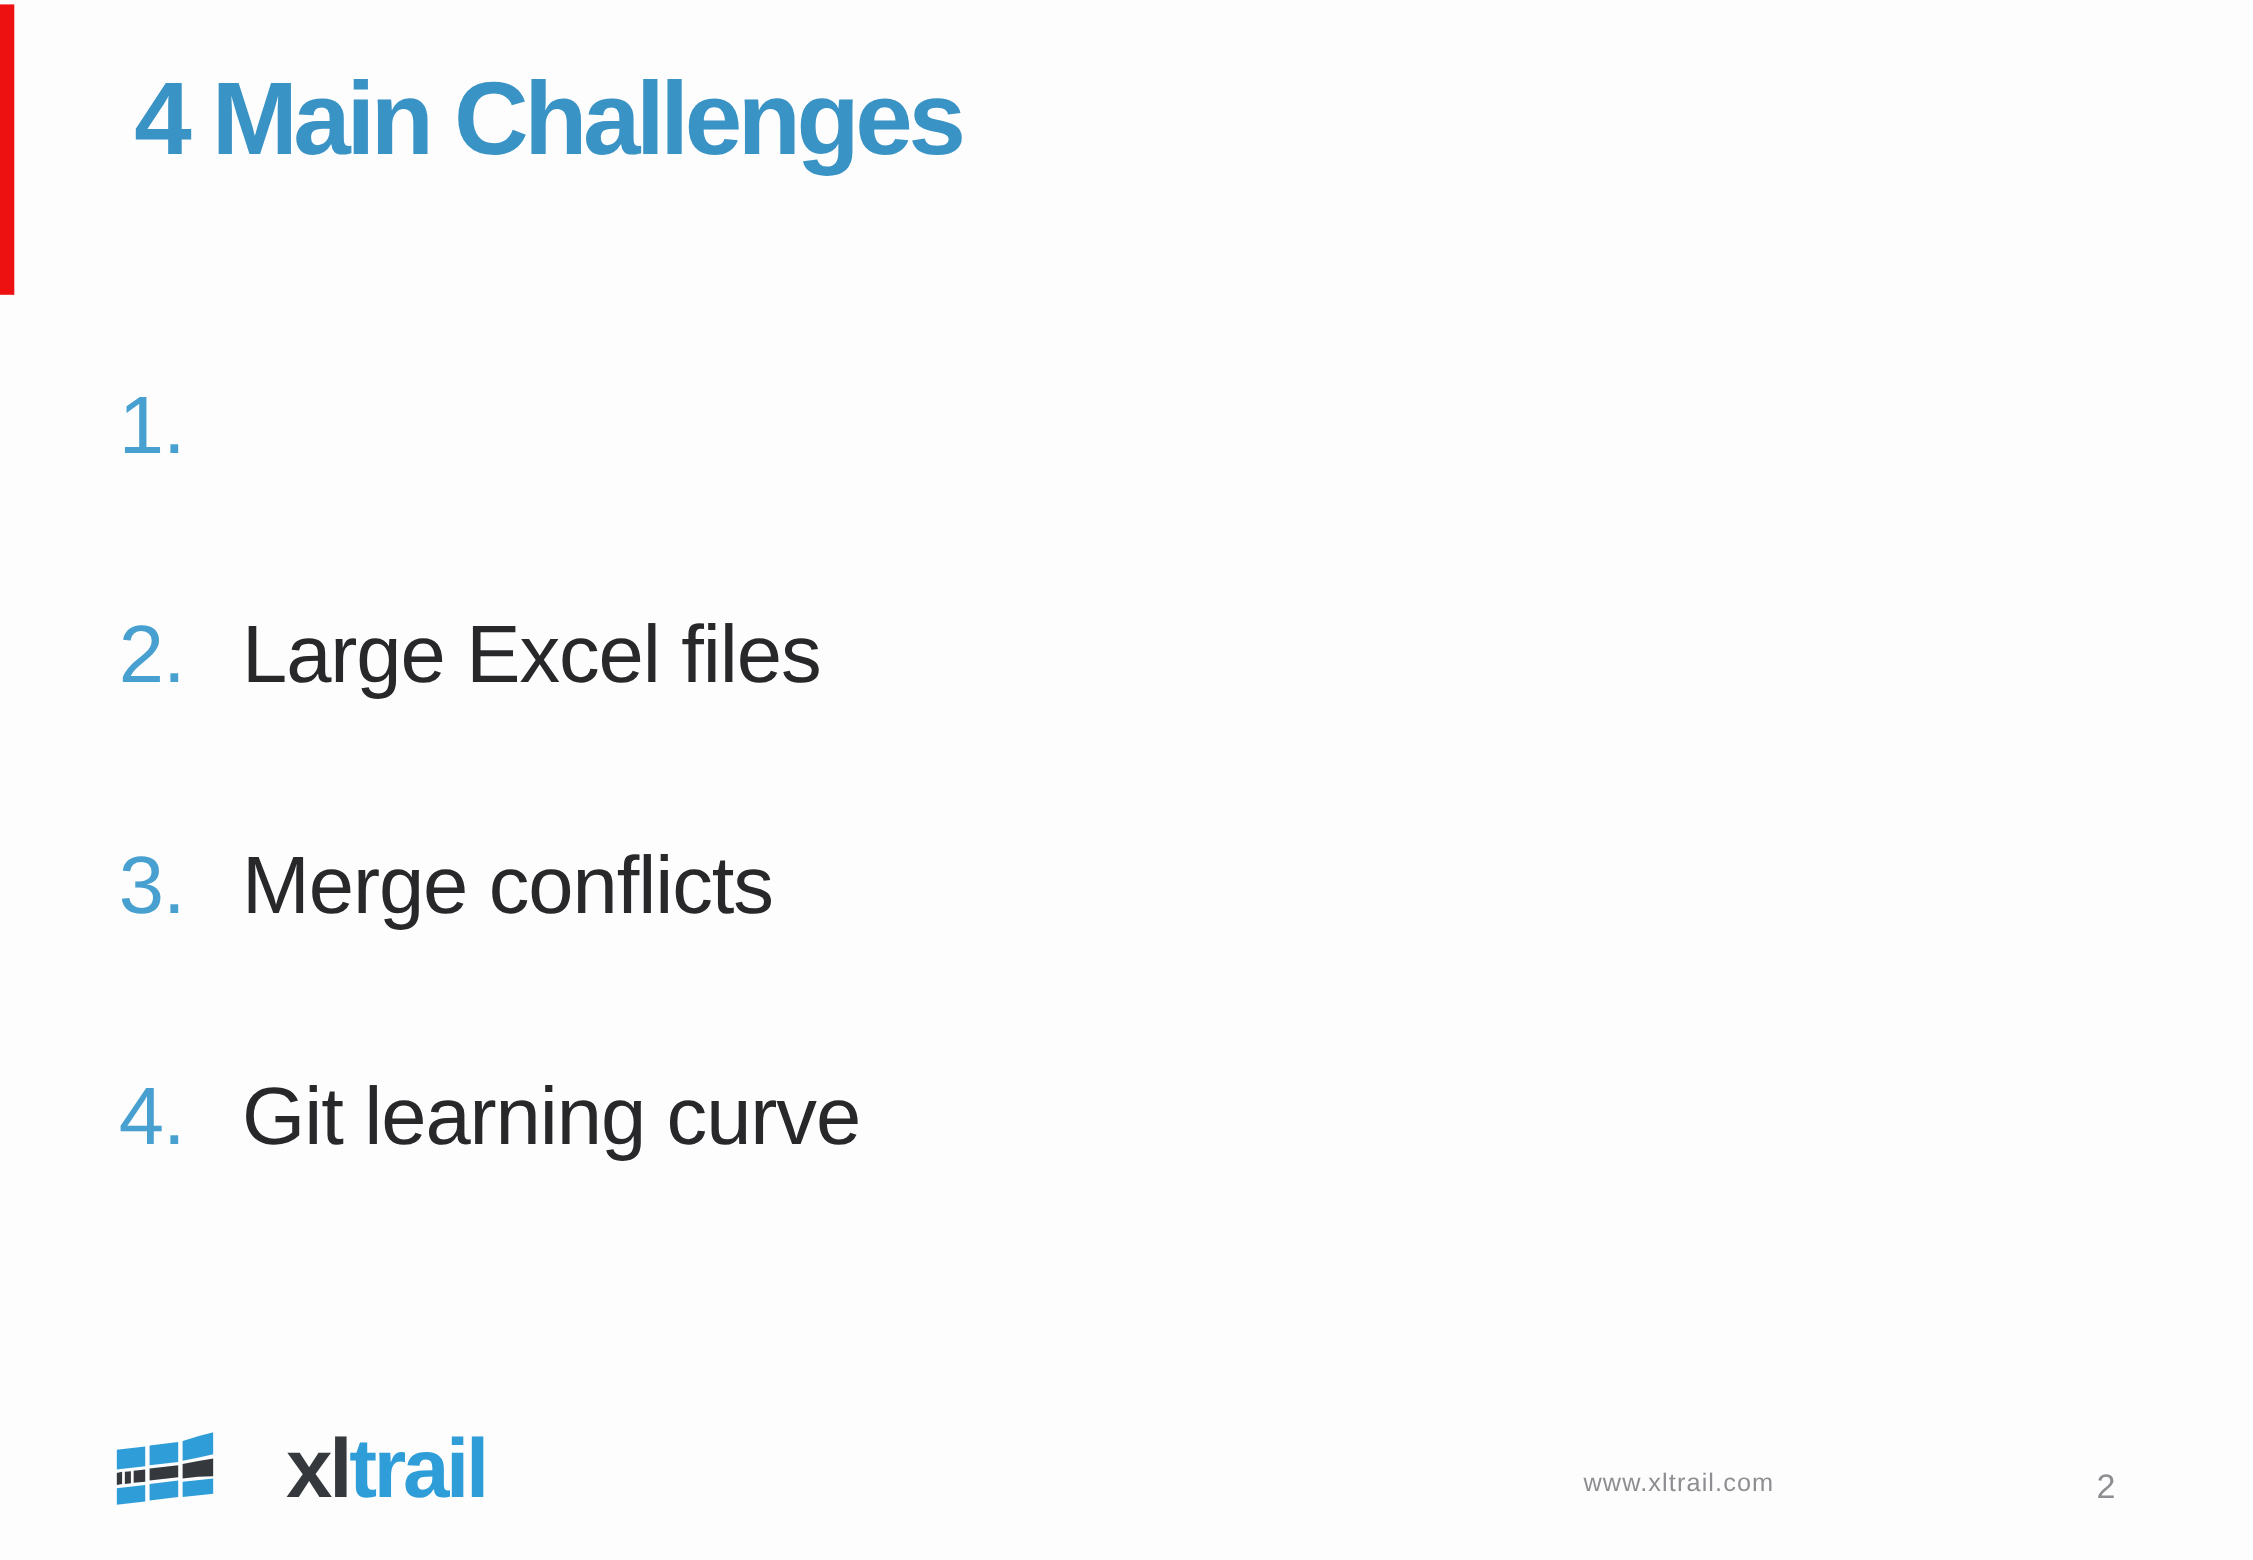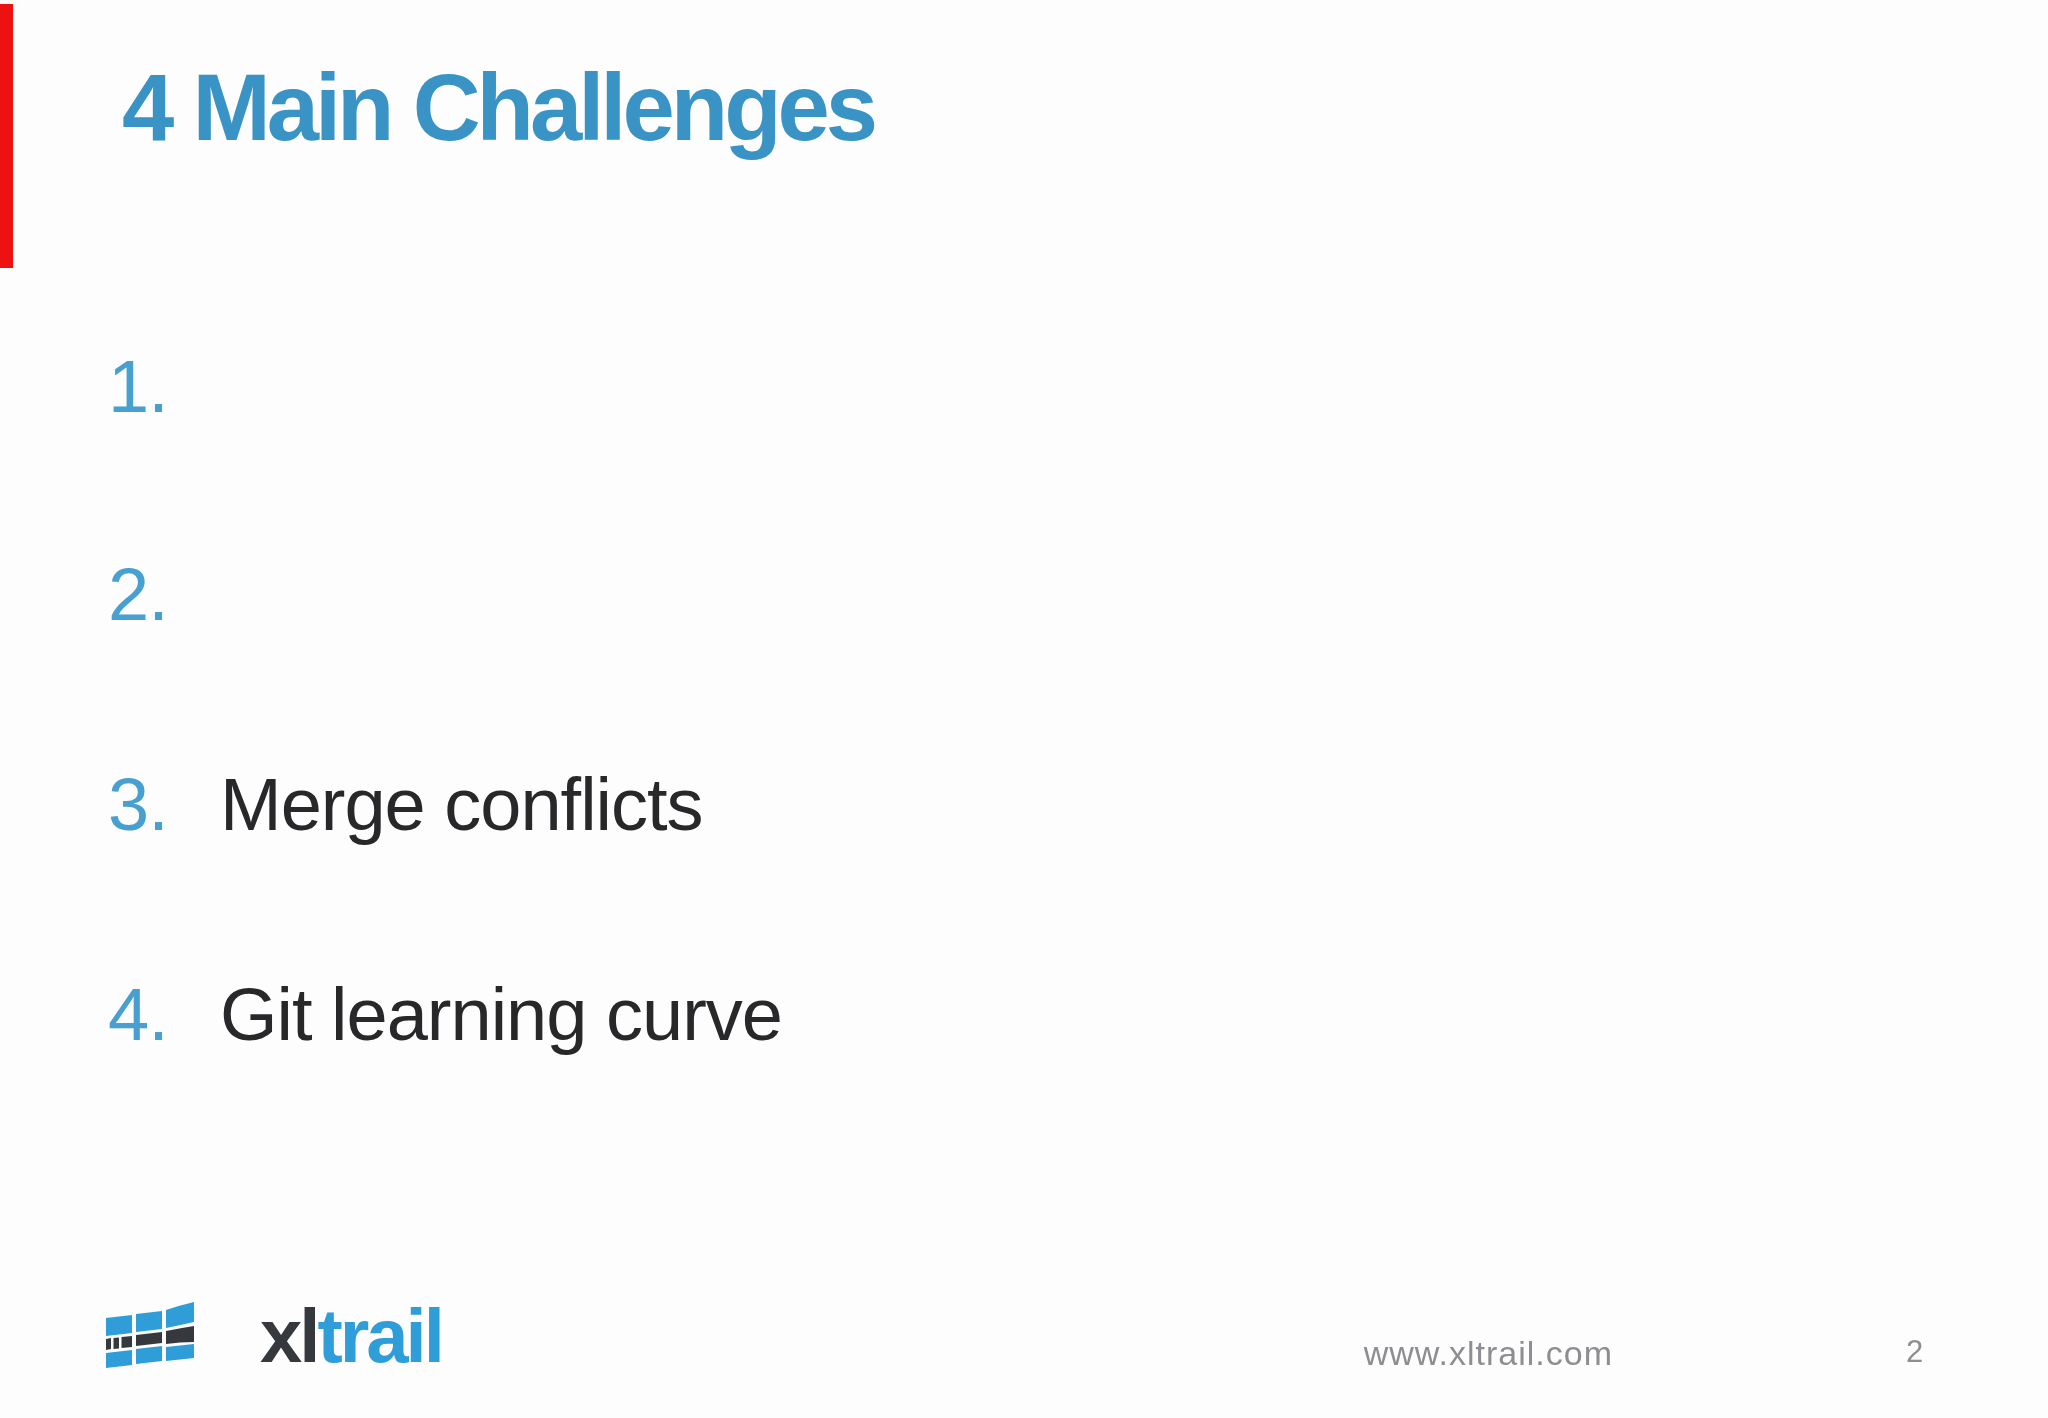--- a/index.html
+++ b/index.html
@@ -88,21 +88,21 @@
     letter-spacing:-3px;
     line-height:72px;
     white-space:nowrap;
   }
   .logo-word .xl{color:var(--logo-dark);}
   .logo-word .trail{color:var(--logo-blue);}
   .website{
     position:absolute;
     top:1334px;
     right:195px;
-    font-size:34px;
+    font-size:23px;
     letter-spacing:1px;
     color:var(--footer-gray);
     white-space:nowrap;
     margin-left:17px;
   }
   .page-num{
     position:absolute;
     top:1334px;
     left:1906px;
     font-size:31px;
@@ -117,20 +117,21 @@
   <div class="red-bar"></div>
 
   <h1 class="title">4 Main Challenges</h1>
 
   <div class="list">
     <div class="row row-1">
       <span class="num">1.</span>
     </div>
     <div class="row row-2">
       <span class="num">2.</span>
+      <span class="txt">Large Excel files</span>
     </div>
     <div class="row row-3">
       <span class="num">3.</span>
       <span class="txt">Merge conflicts</span>
     </div>
     <div class="row row-4">
       <span class="num">4.</span>
       <span class="txt">Git learning curve</span>
     </div>
   </div>

